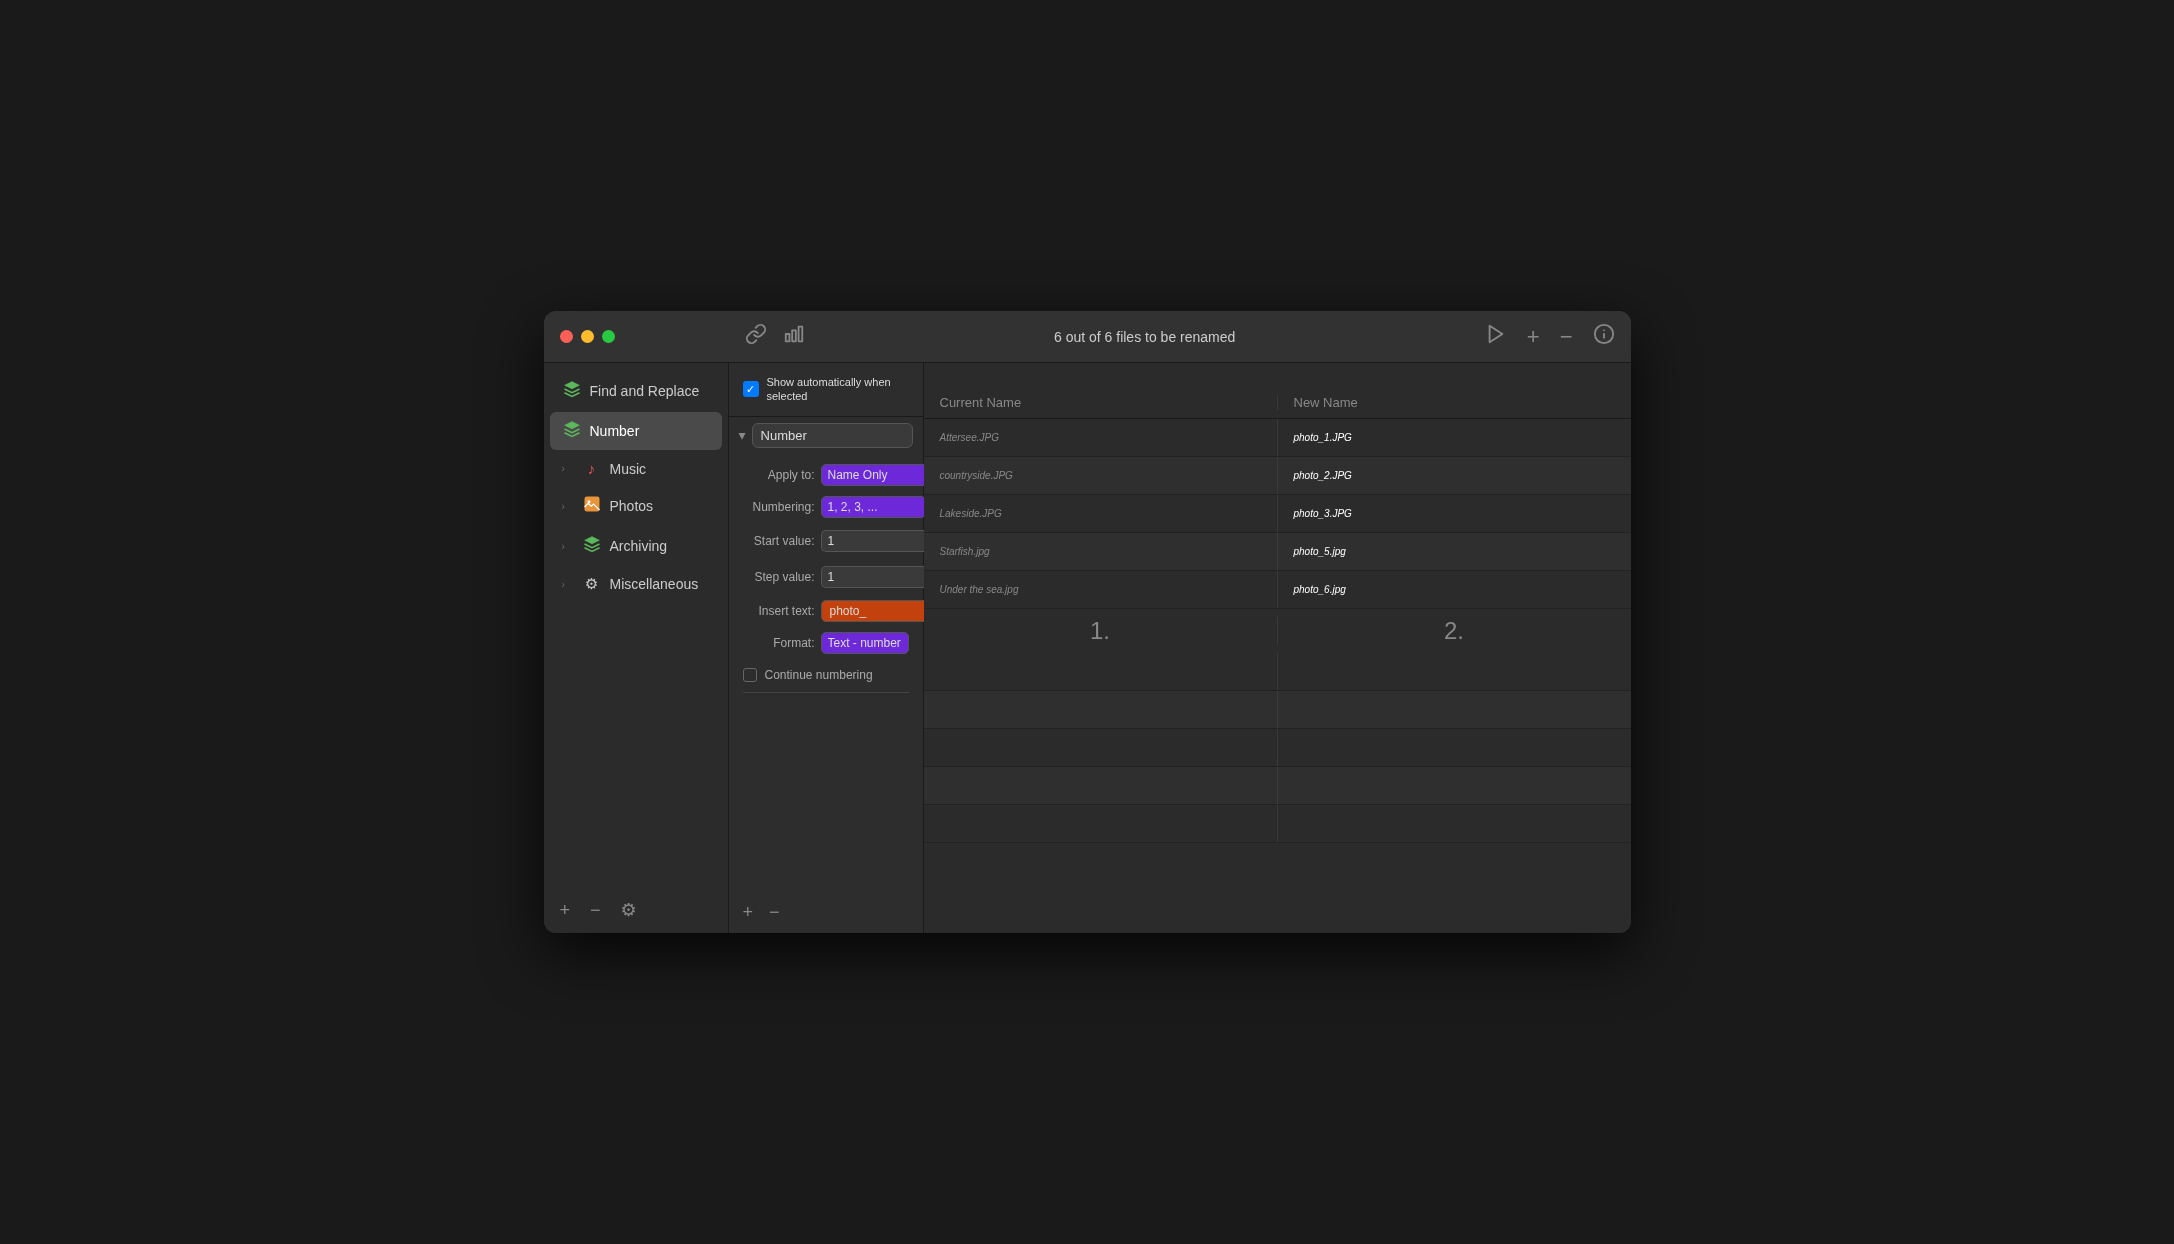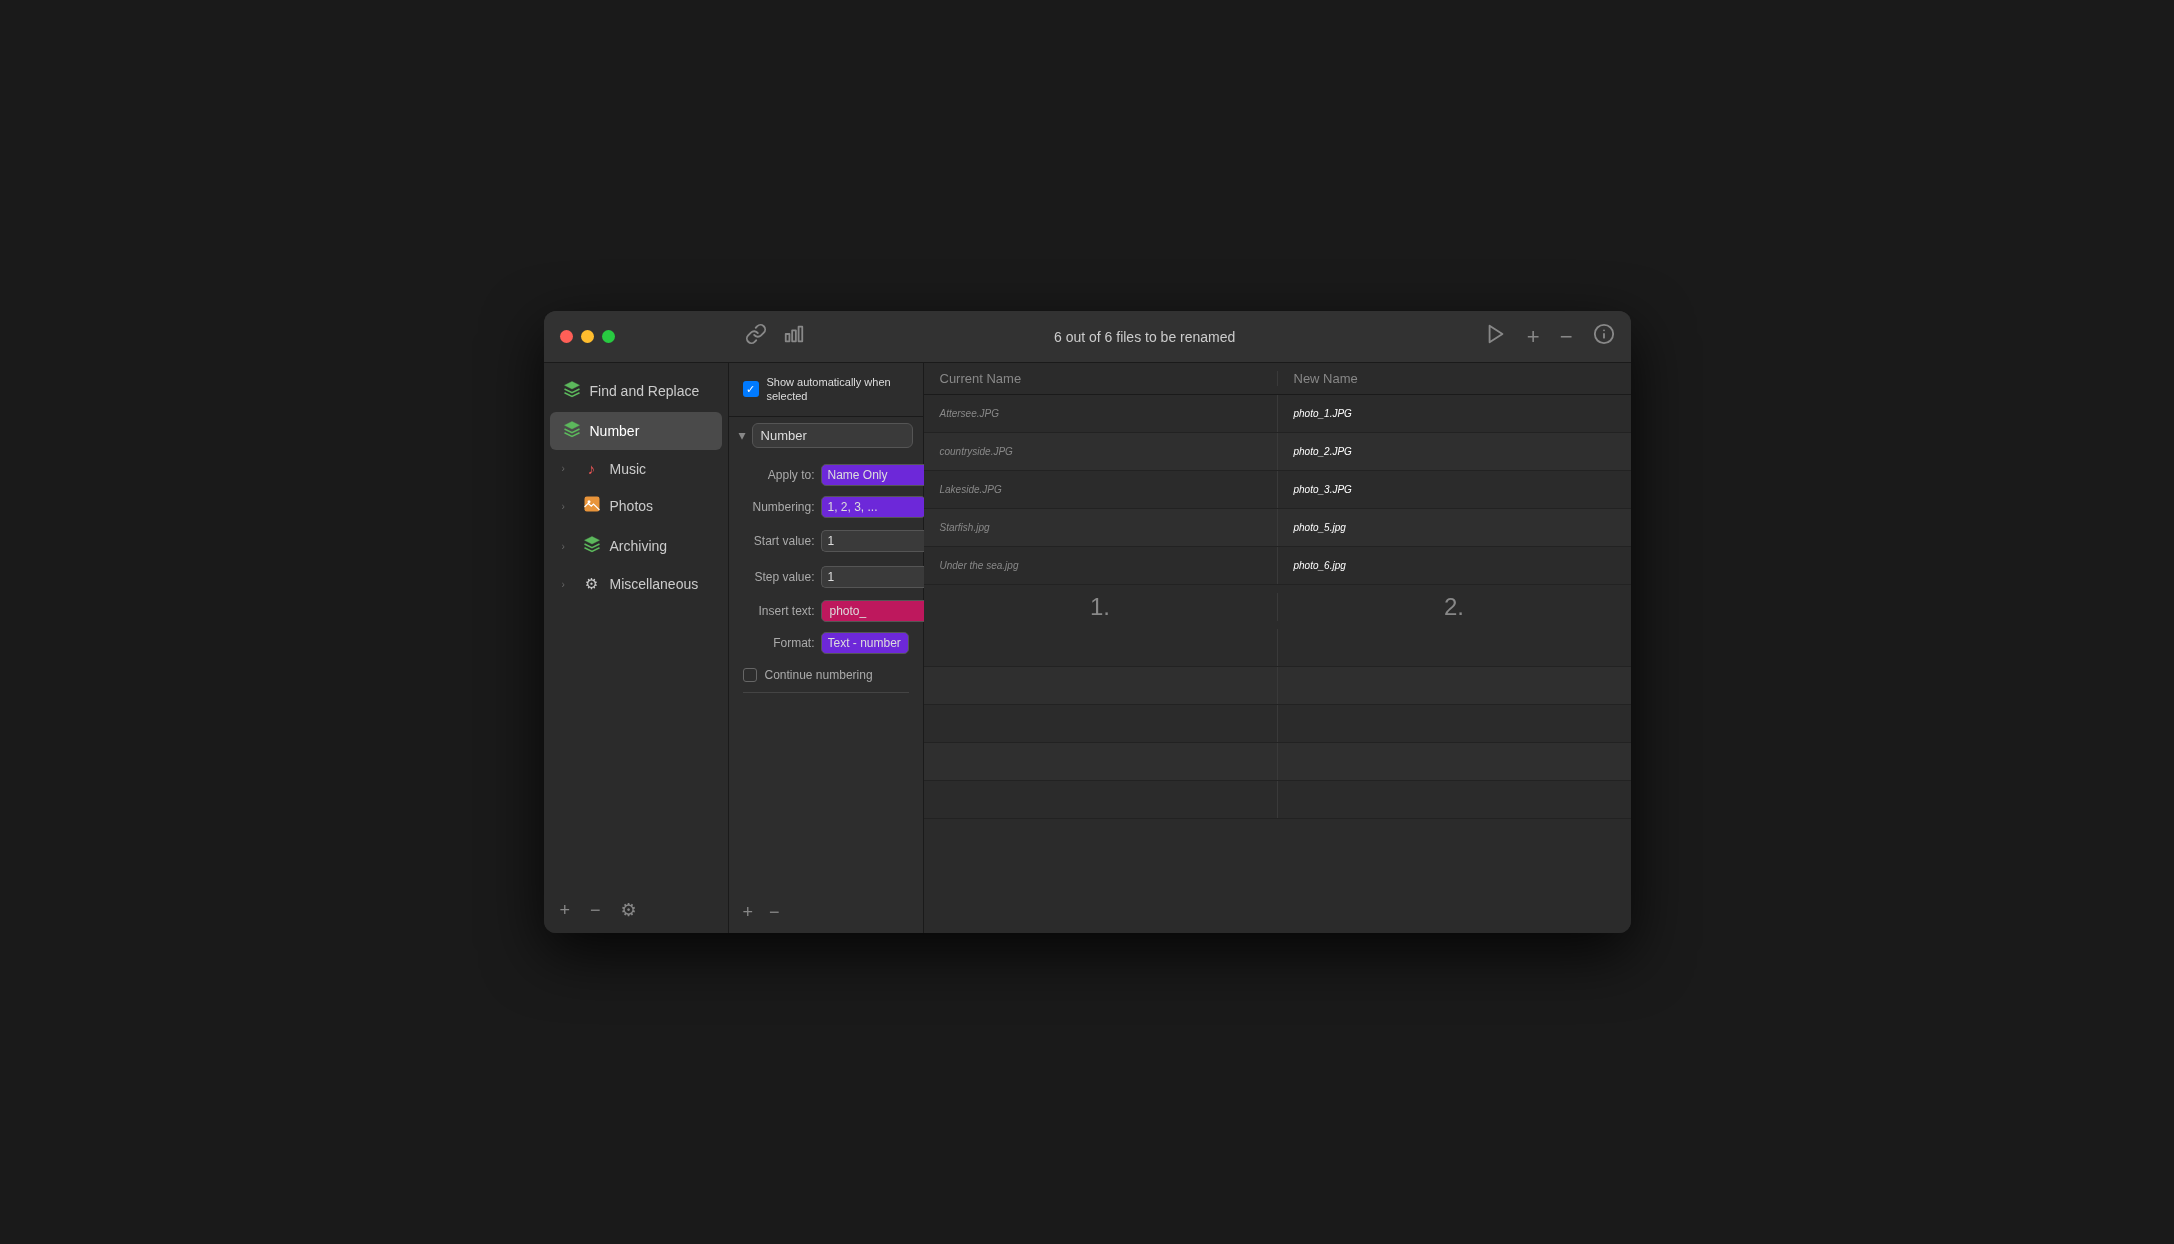--- a/index.html
+++ b/index.html
@@ -240,21 +240,21 @@
       height: 12px;
       display: flex;
       align-items: center;
       justify-content: center;
       cursor: pointer;
       border: none;
       line-height: 1;
     }
     .stepper-btn:first-child { border-bottom: 1px solid #555; }
     .text-input-full {
-      background: #be185d;
+      background: #c2410c;
       border: 1px solid #555;
       border-radius: 5px;
       color: #ddd;
       padding: 3px 8px;
       font-size: 12px;
       flex: 1;
       outline: none;
     }
     .continue-row {
       display: flex;
@@ -286,20 +286,21 @@
       color: #888;
       font-size: 18px;
       cursor: pointer;
     }
     
     .right-panel {
       flex: 1;
       background: #2b2b2b;
       display: flex;
       flex-direction: column;
+      margin-top: 24px;
     }
     .table-header {
       display: flex;
       border-bottom: 1px solid #1a1a1a;
       padding: 8px 0;
     }
     .table-col-header {
       font-size: 13px;
       color: #888;
       font-weight: 500;

